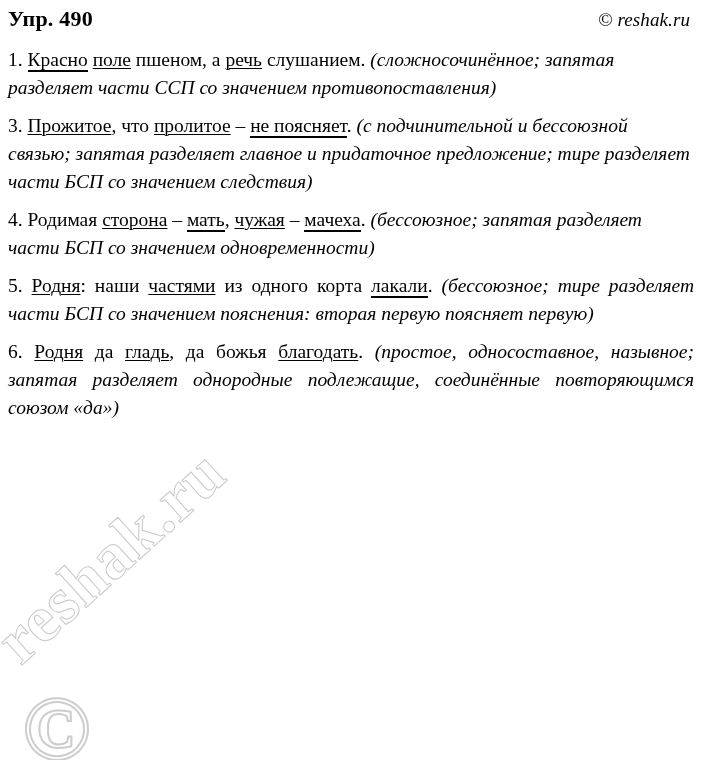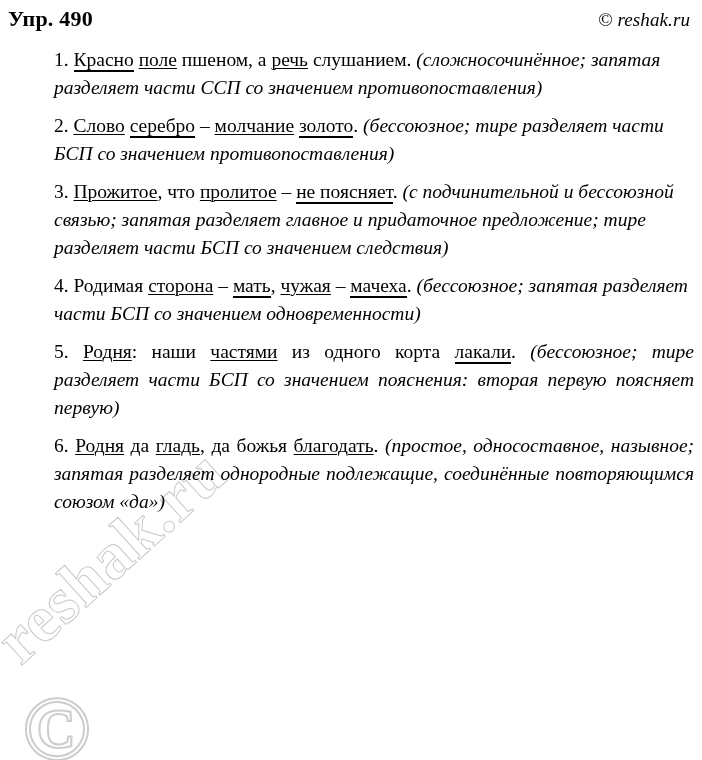--- a/index.html
+++ b/index.html
@@ -81,21 +81,20 @@
     padding-right: 4px;
     font-style: italic;
   }
 
   
   .item {
     font-size: 19.5px;
     line-height: 28px;
     margin-bottom: 10px;
     text-align: left;
-    margin-left: 46px;
   }
   .item.justify {
     text-align: justify;
     text-justify: inter-word;
   }
   .note {
     font-style: italic;
   }
 
   
@@ -129,21 +128,20 @@
 
 <div class="page">
 
   <div class="header">
     <div class="ex-title">Упр. 490</div>
     <div class="credit">© reshak.ru</div>
   </div>
 
   <div id="items-container">
       <div class="item"><span>1.</span> <span class="pred">Красно</span><span> </span><span class="subj">поле</span><span> пшеном, а </span><span class="subj">речь</span><span> слушанием.</span> <span class="note">(сложносочинённое; запятая разделяет части ССП со значением противопоставления)</span></div>
-      <div class="item"><span>2.</span> <span class="subj">Слово</span><span> </span><span class="pred">серебро</span><span> – </span><span class="subj">молчание</span><span> </span><span class="pred">золото</span><span>.</span> <span class="note">(бессоюзное; тире разделяет части БСП со значением противопоставления)</span></div>
       <div class="item"><span>3.</span> <span class="subj">Прожитое</span><span>, что </span><span class="subj">пролитое</span><span> – </span><span class="pred">не поясняет</span><span>.</span> <span class="note">(с подчинительной и бессоюзной связью; запятая разделяет главное и придаточное предложение; тире разделяет части БСП со значением следствия)</span></div>
       <div class="item"><span>4.</span> <span>Родимая </span><span class="subj">сторона</span><span> – </span><span class="pred">мать</span><span>, </span><span class="subj">чужая</span><span> – </span><span class="pred">мачеха</span><span>.</span> <span class="note">(бессоюзное; запятая разделяет части БСП со значением одновременности)</span></div>
       <div class="item justify"><span>5.</span> <span class="subj">Родня</span><span>: наши </span><span class="subj">частями</span><span> из одного корта </span><span class="pred">лакали</span><span>.</span> <span class="note">(бессоюзное; тире разделяет части БСП со значением пояснения: вторая первую поясняет первую)</span></div>
       <div class="item justify"><span>6.</span> <span class="subj">Родня</span><span> да </span><span class="subj">гладь</span><span>, да божья </span><span class="subj">благодать</span><span>.</span> <span class="note">(простое, односоставное, назывное; запятая разделяет однородные подлежащие, соединённые повторяющимся союзом «да»)</span></div>
     </div>
 
 
 </div>
 
 </body></html>

